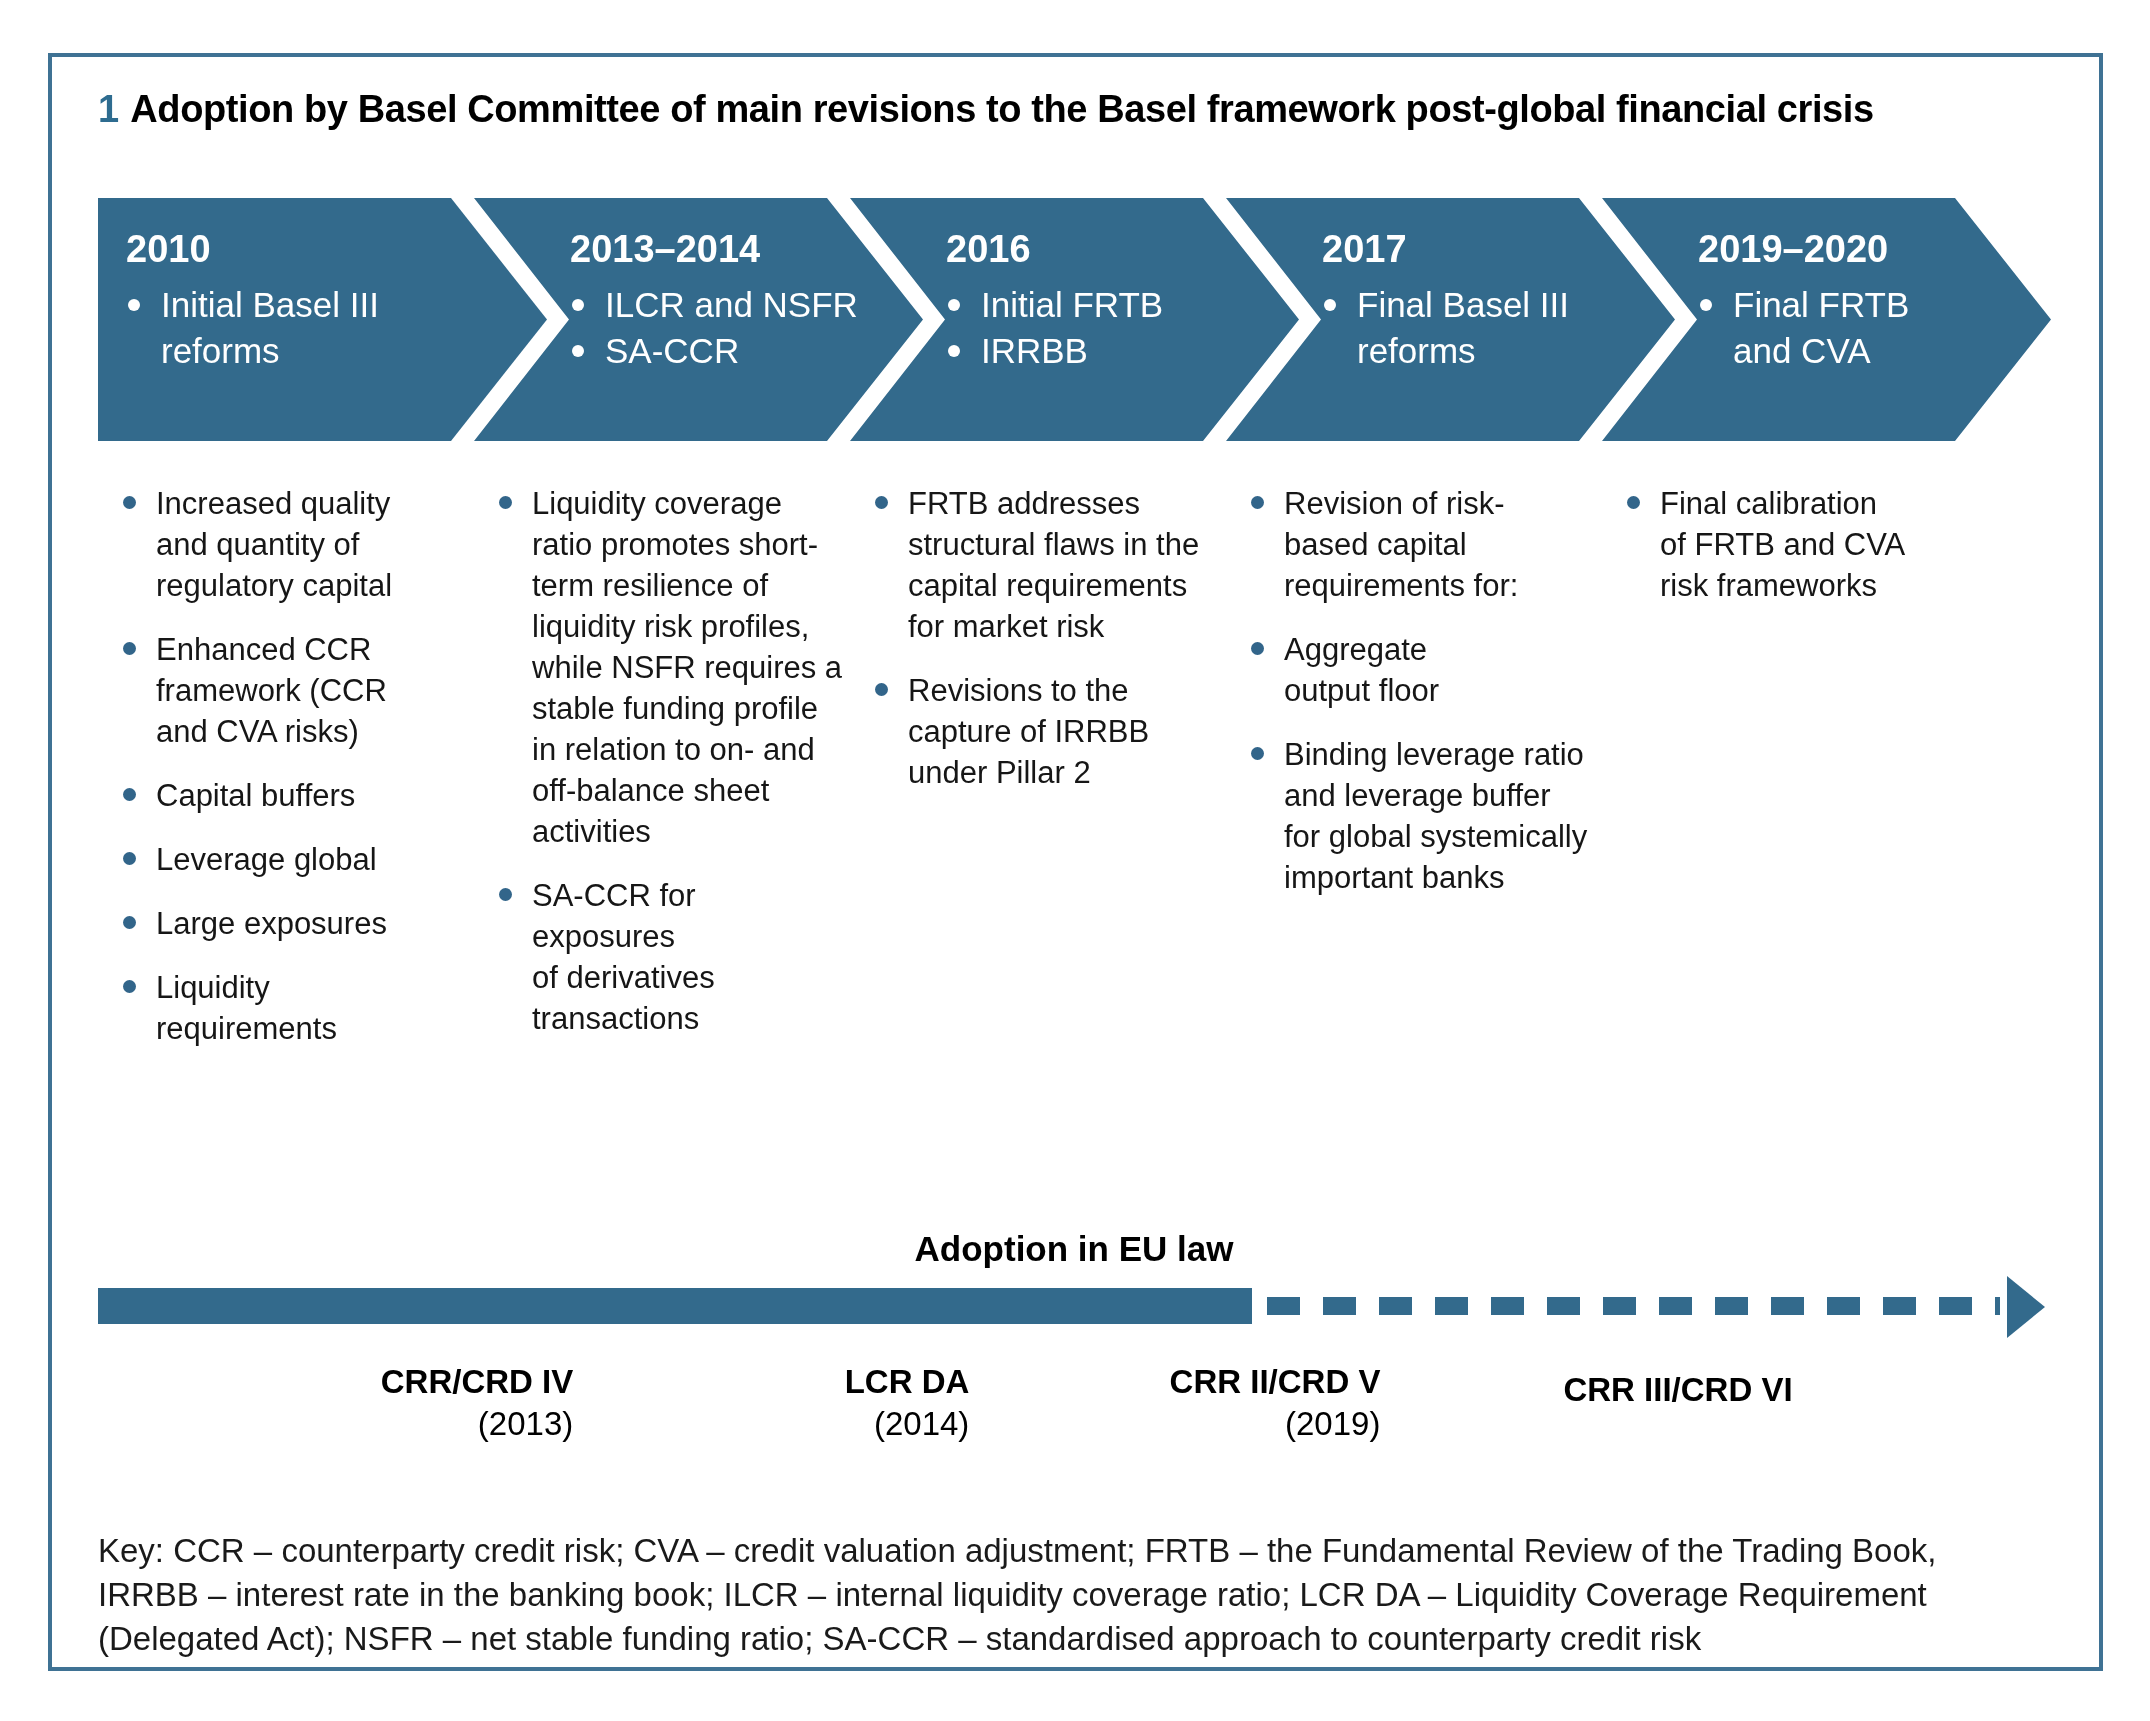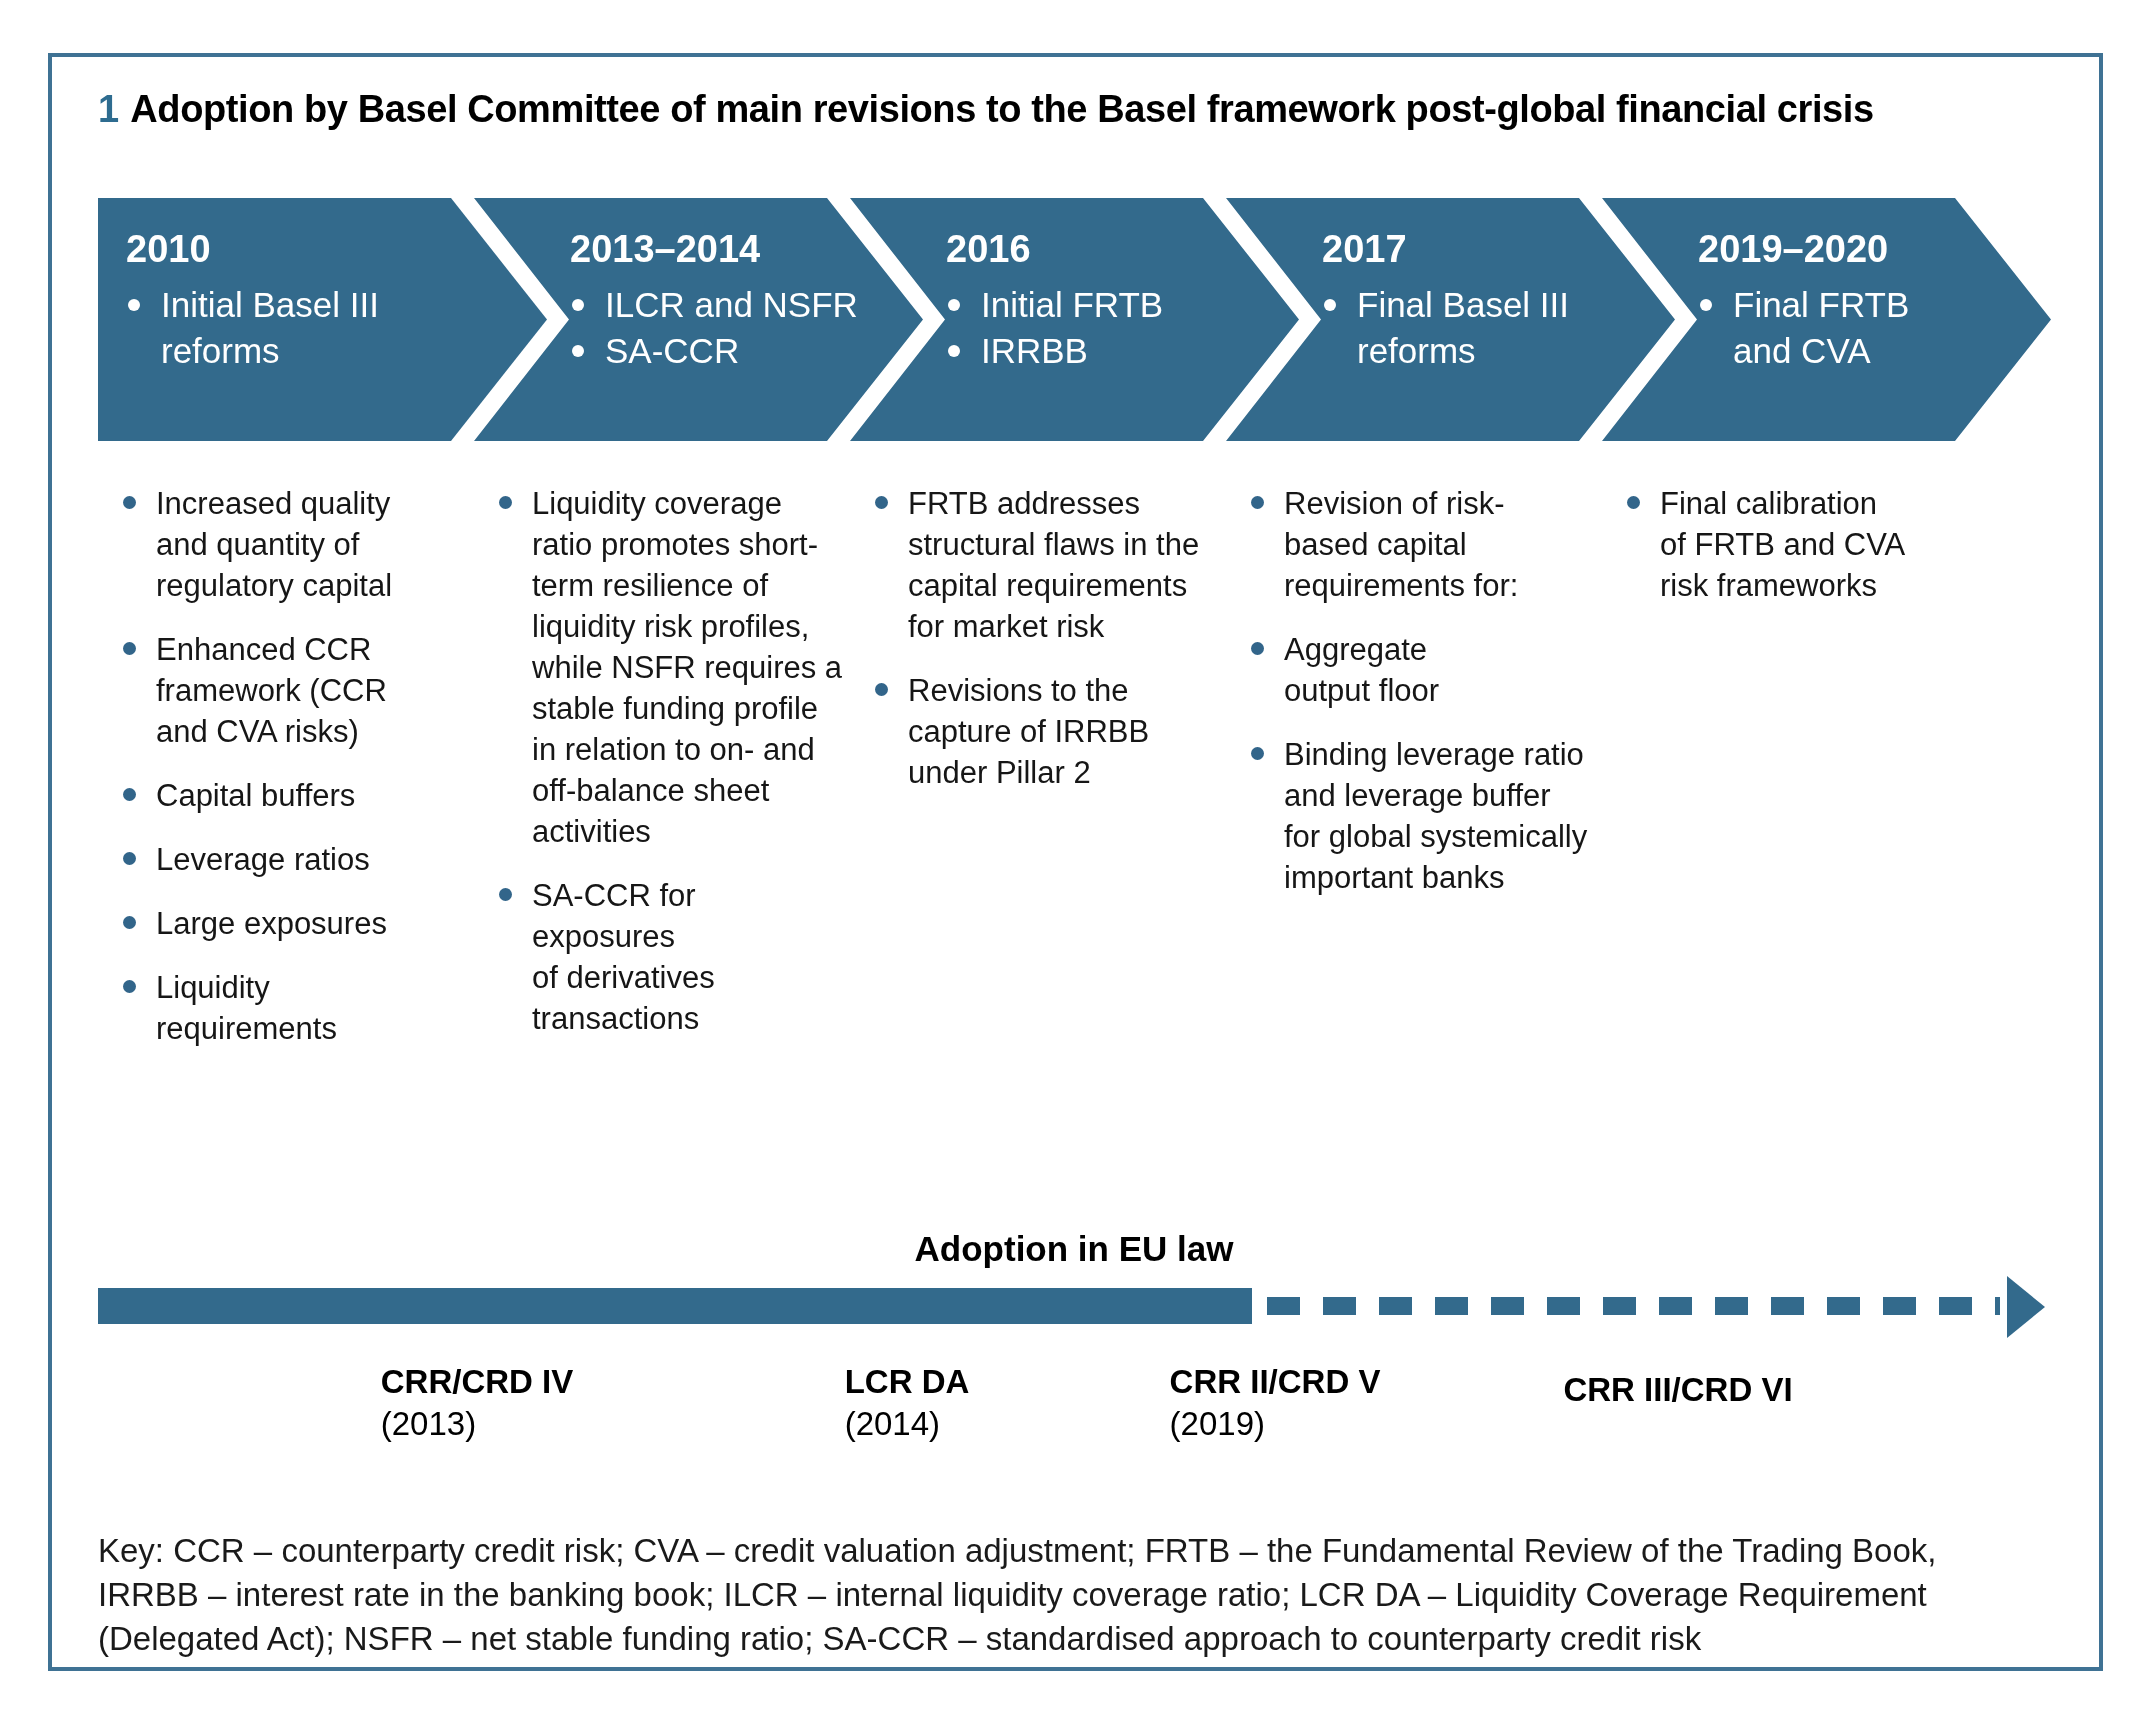--- a/index.html
+++ b/index.html
@@ -34,21 +34,21 @@
 
   
   .tl-title{position:absolute;left:46px;top:1172px;width:1952px;text-align:center;font-size:35px;font-weight:600;color:#000;}
   .timeline{position:absolute;left:46px;top:1231px;width:1952px;height:36px;}
   .tl-solid{position:absolute;left:0;top:0;width:1154px;height:36px;background:#336a8c;}
   .tl-dash{position:absolute;left:1169px;top:9px;width:733px;height:18px;
            background:repeating-linear-gradient(90deg,#336a8c 0 33px,transparent 33px 56px);}
   .tl-head{position:absolute;left:1909px;top:-12.4px;width:0;height:0;
            border-top:31px solid transparent;border-bottom:31px solid transparent;border-left:38px solid #336a8c;}
   .milestones{position:absolute;left:46px;top:1305px;width:1952px;height:132px;}
-  .milestone{position:absolute;transform:translateX(-50%);text-align:left;font-size:33px;font-weight:600;color:#000;line-height:40px;}
+  .milestone{position:absolute;transform:translateX(-50%);text-align:right;font-size:33px;font-weight:600;color:#000;line-height:40px;}
   .milestone .yr{margin-top:2px;font-weight:400;}
   .m1{left:379px;} .m2{left:809px;} .m3{left:1177px;} .m4{left:1580px;margin-top:8px;}
 
   
   .keytext{position:absolute;left:46px;top:1472px;width:1954px;font-size:33px;line-height:44px;color:#1a1a1a;}
 </style>
 </head>
 <body>
 
 <div class="frame">
@@ -115,21 +115,21 @@
 
     <div class="col">
       <ul class="details">
         <li><span class="dot dot-teal"></span><span class="dtxt">Increased quality
 and quantity of
 regulatory capital</span></li>
         <li><span class="dot dot-teal"></span><span class="dtxt">Enhanced CCR
 framework (CCR
 and CVA risks)</span></li>
         <li><span class="dot dot-teal"></span><span class="dtxt">Capital buffers</span></li>
-        <li><span class="dot dot-teal"></span><span class="dtxt">Leverage ratios</span></li>
+        <li><span class="dot dot-teal"></span><span class="dtxt">Leverage global</span></li>
         <li><span class="dot dot-teal"></span><span class="dtxt">Large exposures</span></li>
         <li><span class="dot dot-teal"></span><span class="dtxt">Liquidity
 requirements</span></li>
       </ul>
     </div>
 
     <div class="col">
       <ul class="details">
         <li><span class="dot dot-teal"></span><span class="dtxt">Liquidity coverage
 ratio promotes short-

